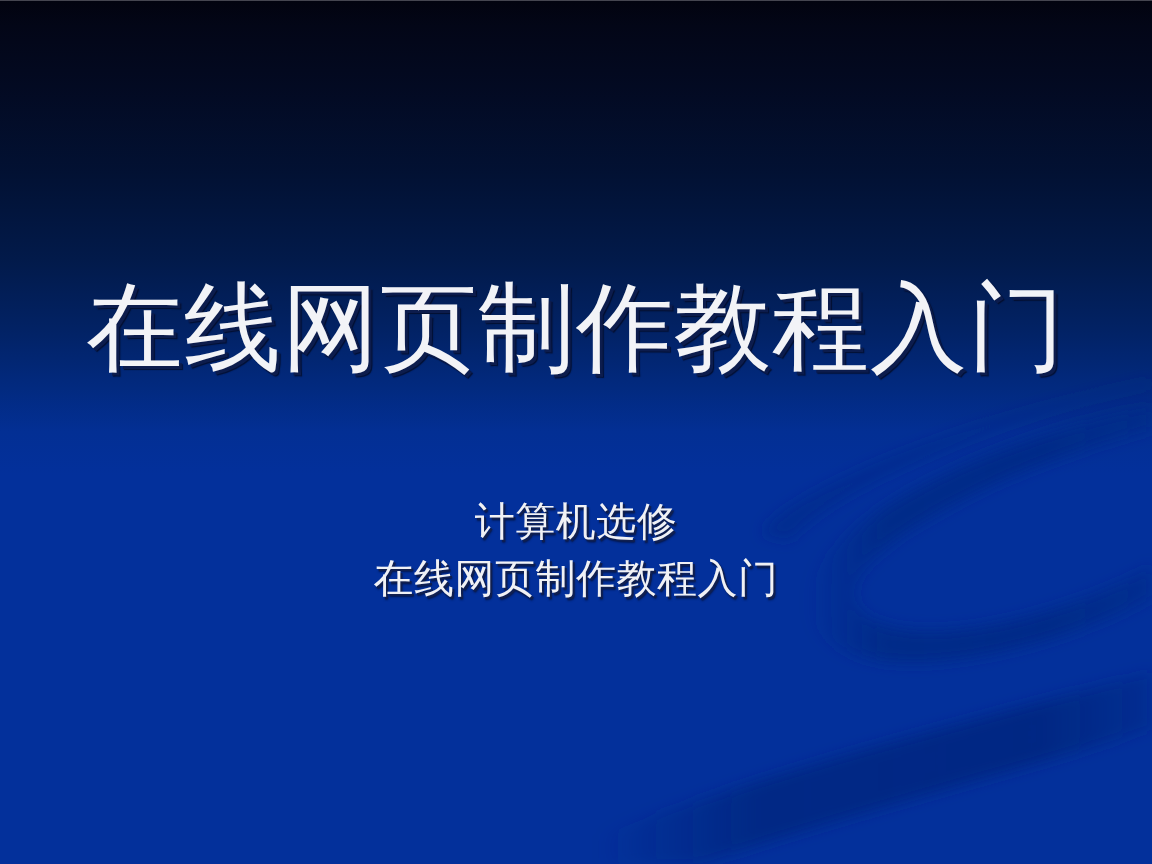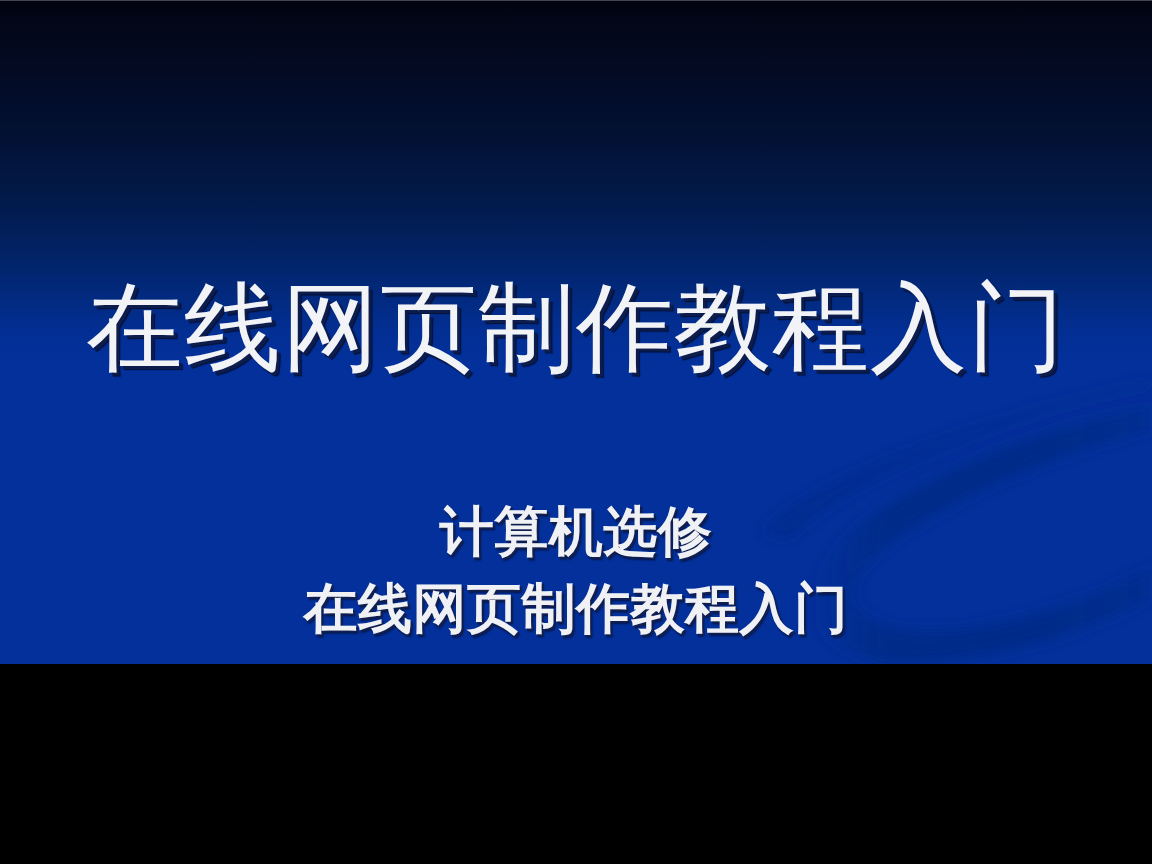--- a/index.html
+++ b/index.html
@@ -4,21 +4,21 @@
 <style>
   html, body {
     margin: 0;
     padding: 0;
     background: #000000;
   }
 
   .slide {
     position: relative;
     width: 1152px;
-    height: 664px;
+    height: 864px;
     overflow: hidden;
     font-family: "DejaVu Serif", "Liberation Serif", serif;
     
     background:
       linear-gradient(
         to bottom,
         #02030f 0%,
         #030617 3%,
         #030a22 10%,
         #021133 20%,
@@ -74,22 +74,22 @@
   .subtitle-block {
     position: absolute;
     left: 0;
     right: 0;
     top: 493px;
     text-align: center;
   }
 
   .subtitle-line {
     margin: 0;
-    font-weight: bold;
-    font-size: 54px;
+    font-weight: normal;
+    font-size: 40px;
     line-height: 1.42;
     letter-spacing: 0.5px;
     color: #f0f1f5;
     text-shadow:
       2px 2px 0 #101f4f,
       2px 3px 2px rgba(4,12,40,0.7);
     white-space: nowrap;
   }
 </style>
 </head>

